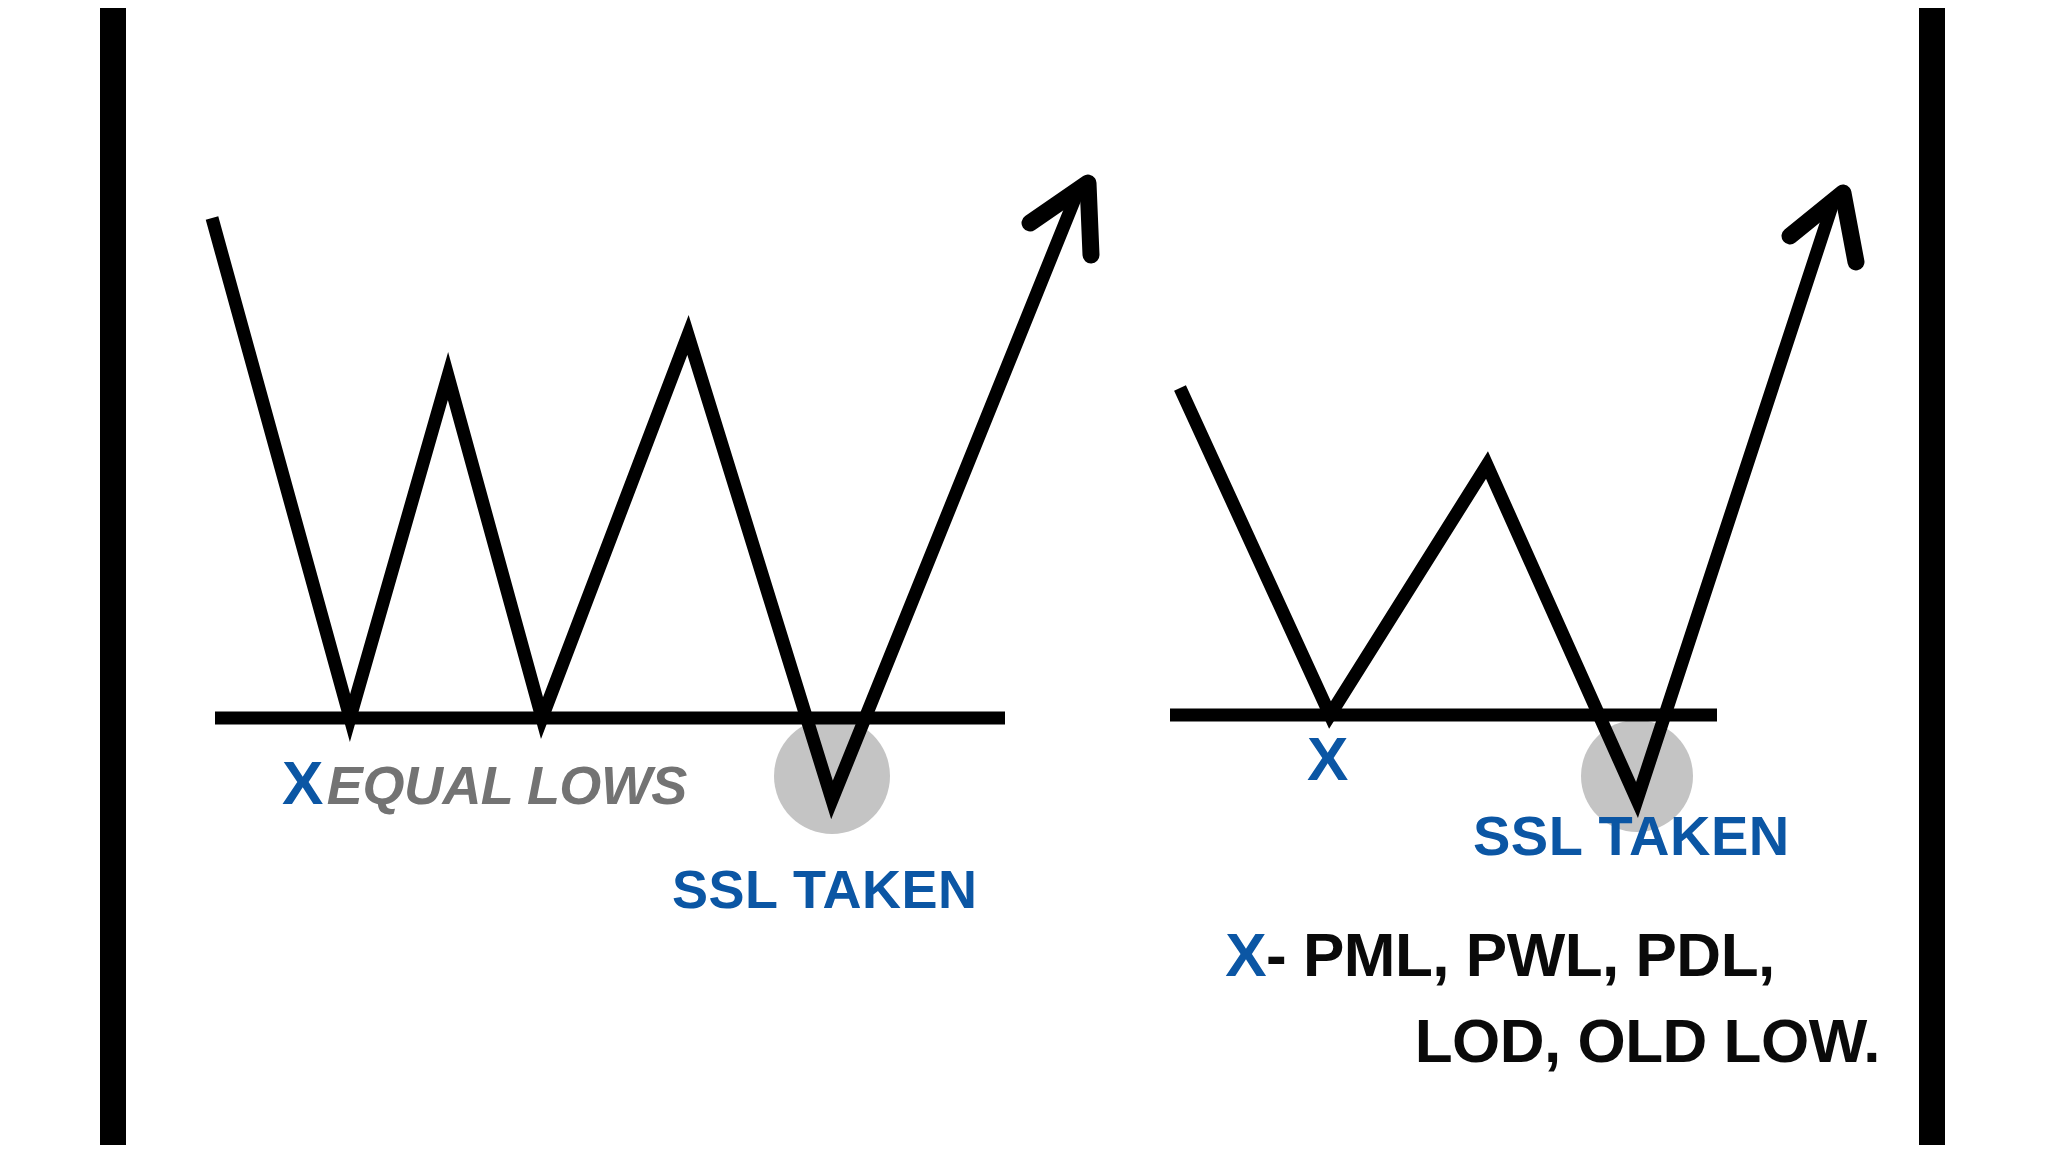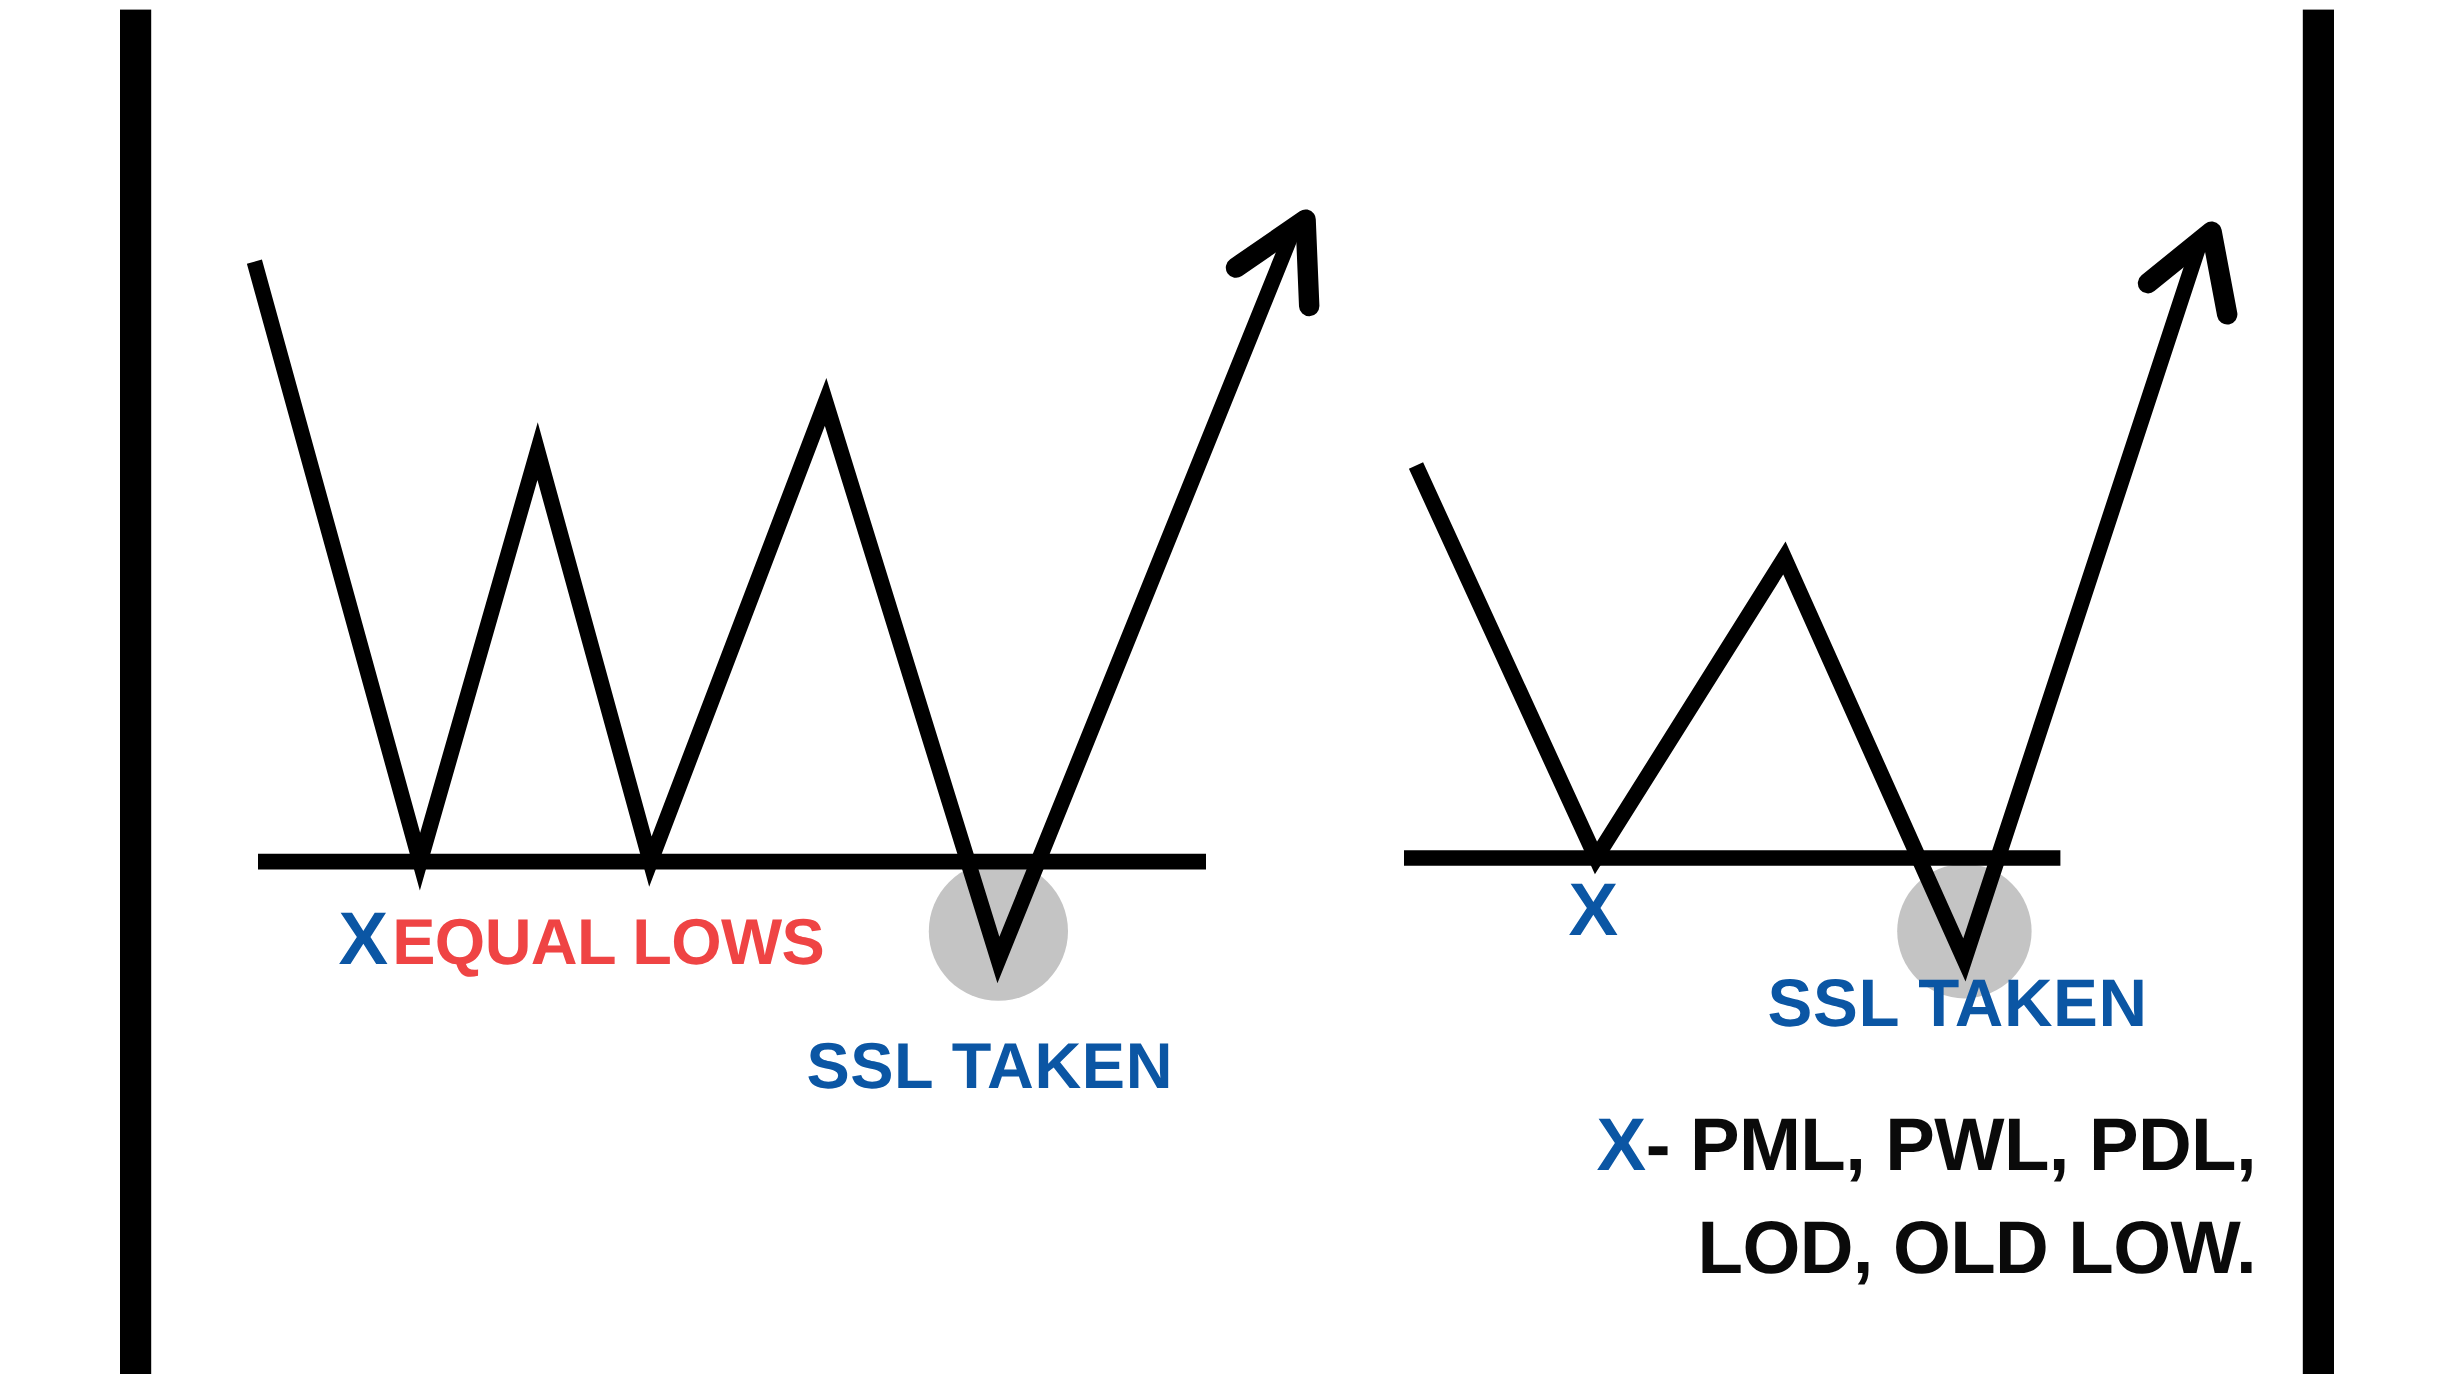--- a/index.html
+++ b/index.html
@@ -27,21 +27,21 @@
   }
   .txt {
     position: absolute;
     white-space: nowrap;
     font-family: "Liberation Sans", sans-serif;
     font-weight: 700;
     line-height: 1;
     letter-spacing: -0.5px;
   }
   .blue { color: #0B56A4; }
-  .black { color: #ef4444; }
+  .black { color: #737373; font-style: italic; }
 
   
   #lbl-equal-lows-group {
     left: 282px;
     top: 752px;
     font-size: 54px;
   }
   #lbl-equal-lows-group .mark {
     font-size: 62px;
     margin-right: 4px;
@@ -75,21 +75,21 @@
   }
   #legend .line {
     font-family: "Liberation Sans", sans-serif;
     font-weight: 700;
     font-size: 62px;
     line-height: 86px;
     color: #0A0A0A;
     white-space: nowrap;
     letter-spacing: -0.5px;
   }
-  #legend .line.l1 { text-align: right; }
+  #legend .line.l1 { text-align: center; }
   #legend .line.l2 { text-align: right; padding-left: 62px; }
   #legend .mark { color: #0B56A4; }
 </style>
 </head>
 <body>
 
 <div id="stage">
 
   <svg class="layer" viewBox="0 0 2048 1152" xmlns="http://www.w3.org/2000/svg">
 

